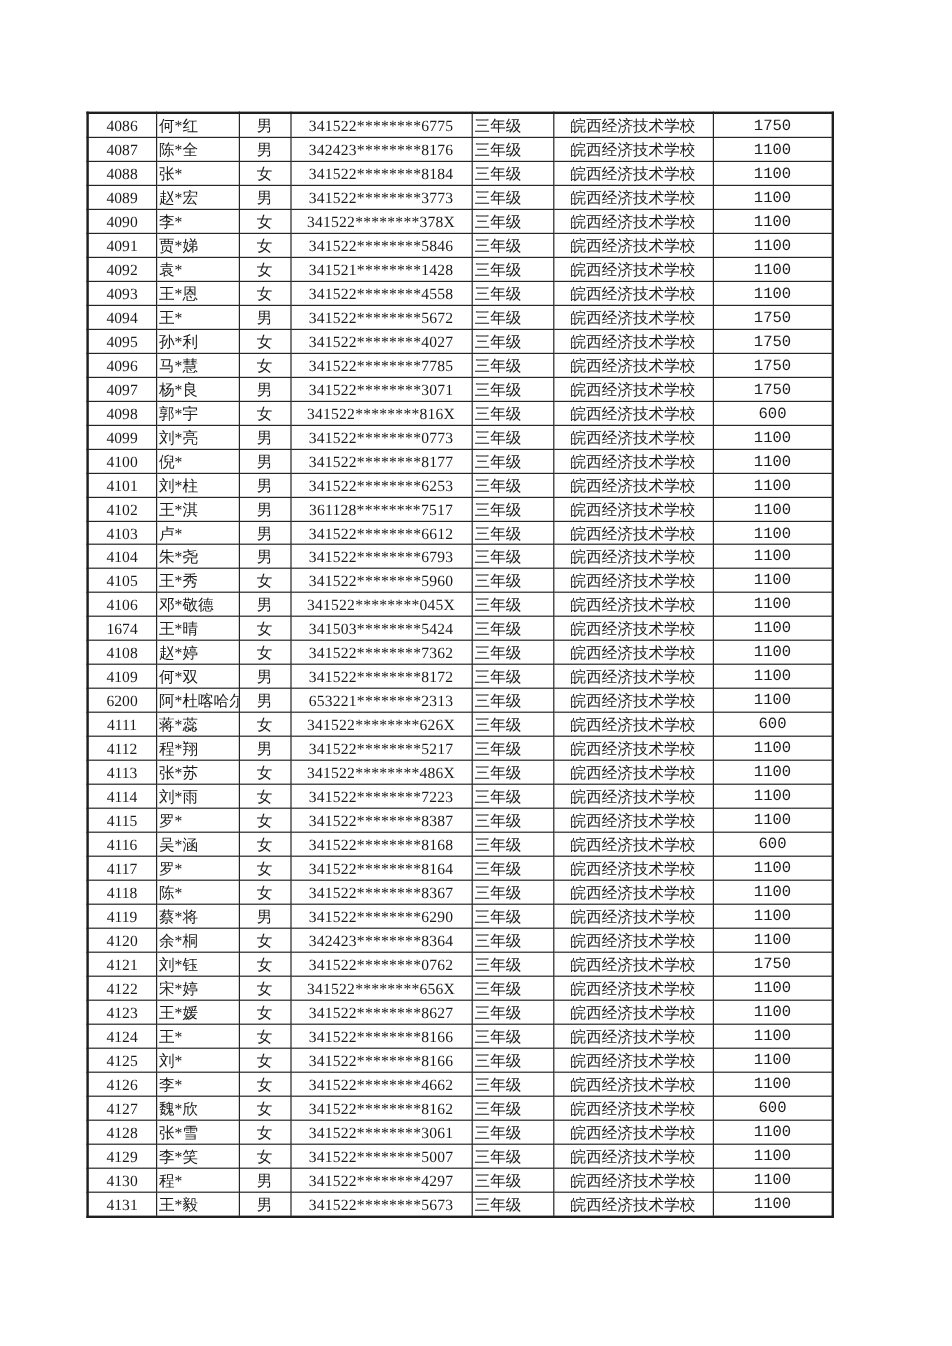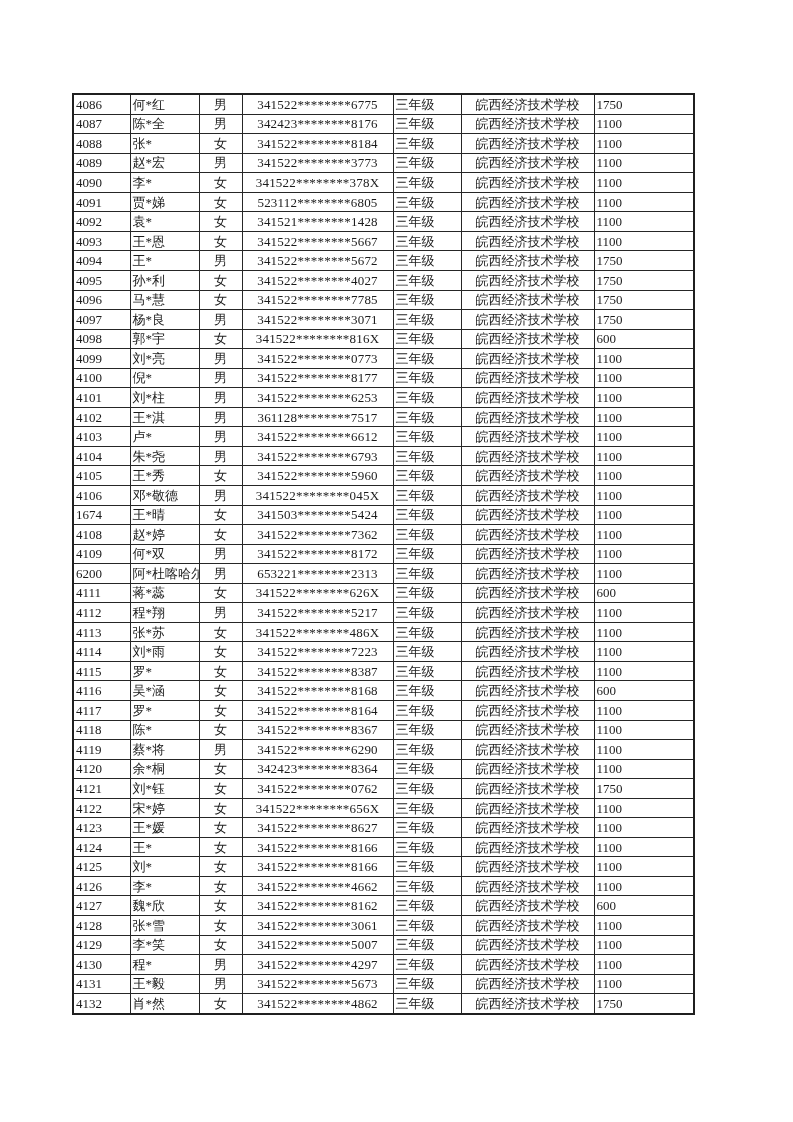--- a/index.html
+++ b/index.html
@@ -33,27 +33,27 @@
   table.roster td {
     border: 1px solid #262626;
     font-size: 13px;
     line-height: 1;
     color: #1b1b1b;
     white-space: nowrap;
     overflow: hidden;
     padding: 0 2px;
     height: 17px;
   }
-  td.c0 { text-align: left; }
+  td.c0 { text-align: center; }
   td.c1 { text-align: left; padding-left: 3px; margin-left: 39px; }
   td.c2 { text-align: center; }
   td.c3 { text-align: center; padding-left: 3px; letter-spacing: 0.2px; }
   td.c4 { text-align: left; }
   td.c5 { text-align: center; }
-  td.c6 { text-align: left; }
+  td.c6 { text-align: center; font-family: Liberation Mono, monospace; }
 </style>
 </head>
 <body>
 
 <div class="page">
   <table class="roster">
     <colgroup>
       <col style="width:57px">
       <col style="width:69px">
       <col style="width:43px">
@@ -105,39 +105,39 @@
           <td class="c2">女</td>
           <td class="c3">341522********378X</td>
           <td class="c4">三年级</td>
           <td class="c5">皖西经济技术学校</td>
           <td class="c6">1100</td>
         </tr>
         <tr>
           <td class="c0">4091</td>
           <td class="c1">贾*娣</td>
           <td class="c2">女</td>
-          <td class="c3">523112********6805</td>
+          <td class="c3">341522********5846</td>
           <td class="c4">三年级</td>
           <td class="c5">皖西经济技术学校</td>
           <td class="c6">1100</td>
         </tr>
         <tr>
           <td class="c0">4092</td>
           <td class="c1">袁*</td>
           <td class="c2">女</td>
           <td class="c3">341521********1428</td>
           <td class="c4">三年级</td>
           <td class="c5">皖西经济技术学校</td>
           <td class="c6">1100</td>
         </tr>
         <tr>
           <td class="c0">4093</td>
           <td class="c1">王*恩</td>
           <td class="c2">女</td>
-          <td class="c3">341522********5667</td>
+          <td class="c3">341522********4558</td>
           <td class="c4">三年级</td>
           <td class="c5">皖西经济技术学校</td>
           <td class="c6">1100</td>
         </tr>
         <tr>
           <td class="c0">4094</td>
           <td class="c1">王*</td>
           <td class="c2">男</td>
           <td class="c3">341522********5672</td>
           <td class="c4">三年级</td>
@@ -469,25 +469,16 @@
           <td class="c6">1100</td>
         </tr>
         <tr>
           <td class="c0">4131</td>
           <td class="c1">王*毅</td>
           <td class="c2">男</td>
           <td class="c3">341522********5673</td>
           <td class="c4">三年级</td>
           <td class="c5">皖西经济技术学校</td>
           <td class="c6">1100</td>
-        </tr>
-        <tr>
-          <td class="c0">4132</td>
-          <td class="c1">肖*然</td>
-          <td class="c2">女</td>
-          <td class="c3">341522********4862</td>
-          <td class="c4">三年级</td>
-          <td class="c5">皖西经济技术学校</td>
-          <td class="c6">1750</td>
         </tr>
       </tbody>
   </table>
 </div>
 
 </body></html>

